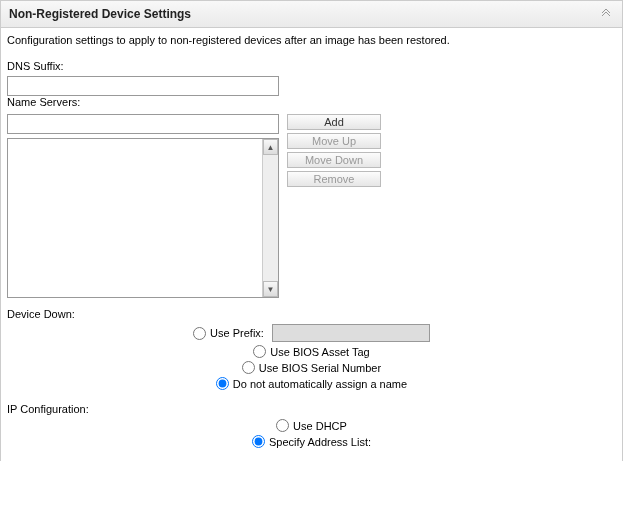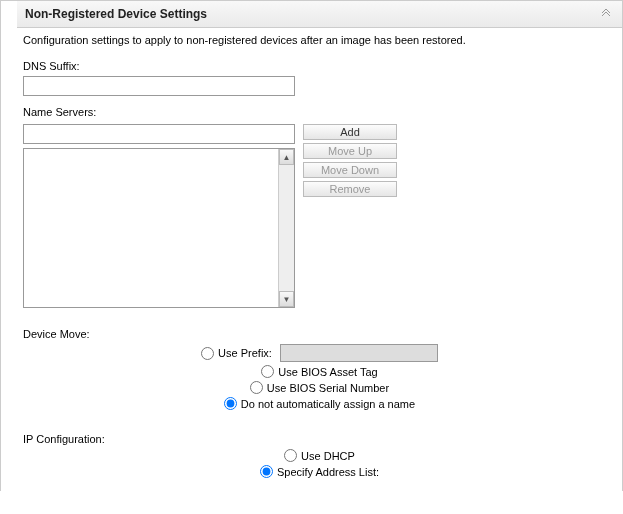--- a/index.html
+++ b/index.html
@@ -7,21 +7,20 @@
     margin: 0; padding: 0;
     font-family: Tahoma, Verdana, Arial, sans-serif;
     font-size: 11px;
     color: #333;
     background: #fff;
   }
   .panel {
     width: 623px;
     border: 1px solid #ccc;
     border-bottom: none;
-    padding-left: 16px;
   }
   .panel-header {
     background: linear-gradient(#f8f8f8,#eaeaea);
     border-bottom: 1px solid #ccc;
     padding: 5px 8px;
     display: flex;
     align-items: center;
     justify-content: space-between;
   }
   .panel-title {
@@ -41,21 +40,20 @@
   }
   .desc {
     font-size: 11px;
     color: #000;
     margin-bottom: 14px;
   }
   .label {
     font-size: 11px;
     color: #000;
     margin-bottom: 4px;
-    margin-top: 10px;
   }
   .text-input {
     border: 1px solid #999;
     height: 20px;
     width: 272px;
     background: #fff;
     padding: 2px 4px;
     font-size: 11px;
   }
   .ns-row {
@@ -170,21 +168,21 @@
       </div>
       <div class="ns-buttons">
         <button class="btn">Add</button>
         <button class="btn disabled">Move Up</button>
         <button class="btn disabled">Move Down</button>
         <button class="btn disabled">Remove</button>
       </div>
     </div>
 
     <div class="section-gap"></div>
-    <div class="label">Device Move:</div>
+    <div class="label">Device Down:</div>
 
     <div class="radio-row">
       <input type="radio" name="dname" style="">
       <span>Use Prefix:</span>
       <input class="prefix-input" type="text" disabled="" value="" style="">
     </div>
     <div class="radio-row">
       <input type="radio" name="dname" style="">
       <span>Use BIOS Asset Tag</span>
     </div>

